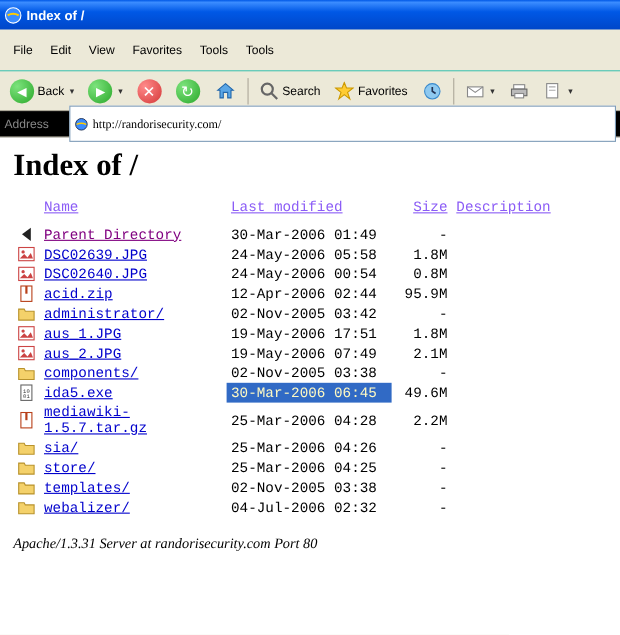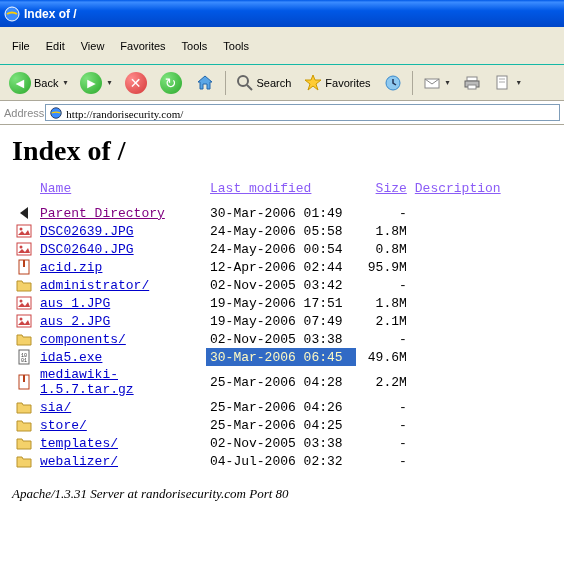--- a/index.html
+++ b/index.html
@@ -9,23 +9,23 @@
 .titlebar-text { font-weight: bold; font-size: 12px; }
 .menubar { background: #ece9d8; height: 38px; display: flex; align-items: center; padding: 0 4px; border-bottom: 1px solid #14b8a6; }
 .menubar-item { padding: 2px 8px; cursor: default; }
 .toolbar { background: #ece9d8; height: 36px; display: flex; align-items: center; padding: 0 4px; gap: 3px; border-bottom: 1px solid #aca899; }
 .tb-btn { display: flex; align-items: center; gap: 3px; padding: 2px 4px; border: 1px solid transparent; border-radius: 3px; }
 .tb-icon { width: 22px; height: 22px; border-radius: 11px; display: flex; align-items: center; justify-content: center; font-size: 14px; color: white; }
 .green { background: radial-gradient(circle at 30% 30%, #7de37d, #2aa82a); }
 .red { background: radial-gradient(circle at 30% 30%, #ff8a8a, #d43838); }
 .tb-sep { width: 1px; height: 24px; background: #aca899; margin: 0 2px; }
 .dropdown-arrow { font-size: 8px; color: #333; margin-left: 2px; }
-.addrbar { background: #ffffff; height: 24px; display: flex; align-items: center; padding: 0 4px; border-bottom: 1px solid #aca899; gap: 1px; }
+.addrbar { background: #000000; height: 24px; display: flex; align-items: center; padding: 0 4px; border-bottom: 1px solid #aca899; gap: 19px; }
 .addr-label { color: #888; }
-.addr-input { flex: 1; height: 17px; border: 1px solid #7f9db9; background: white; font-family: Tahoma; font-size: 11px; padding: 0 3px; display: flex; align-items: flex-end; }
+.addr-input { flex: 1; height: 33px; border: 1px solid #7f9db9; background: white; font-family: Tahoma; font-size: 11px; padding: 0 3px; display: flex; align-items: center; }
 .addr-input svg { margin-right: 3px; }
 .content { background: white; height: calc(577px - 27px - 22px - 36px - 24px); overflow: auto; padding: 10px 12px; font-family: "Times New Roman", serif; }
 .page-title { font-size: 28px; font-weight: bold; margin-bottom: 14px; }
 .listing { font-family: "Courier New", monospace; font-size: 13px; width:100%; border-collapse:collapse; }
 .listing th { text-align: left; font-weight: normal; padding: 0 4px 8px 4px; }
 .listing th a { color: #8b5cf6; text-decoration: underline; }
 .listing td { padding: 1px 4px; vertical-align: middle; }
 .listing td.name a { color: #0000cc; }
 .listing td.name a.visited { color: #800080; }
 .listing td.date { white-space: pre; }

